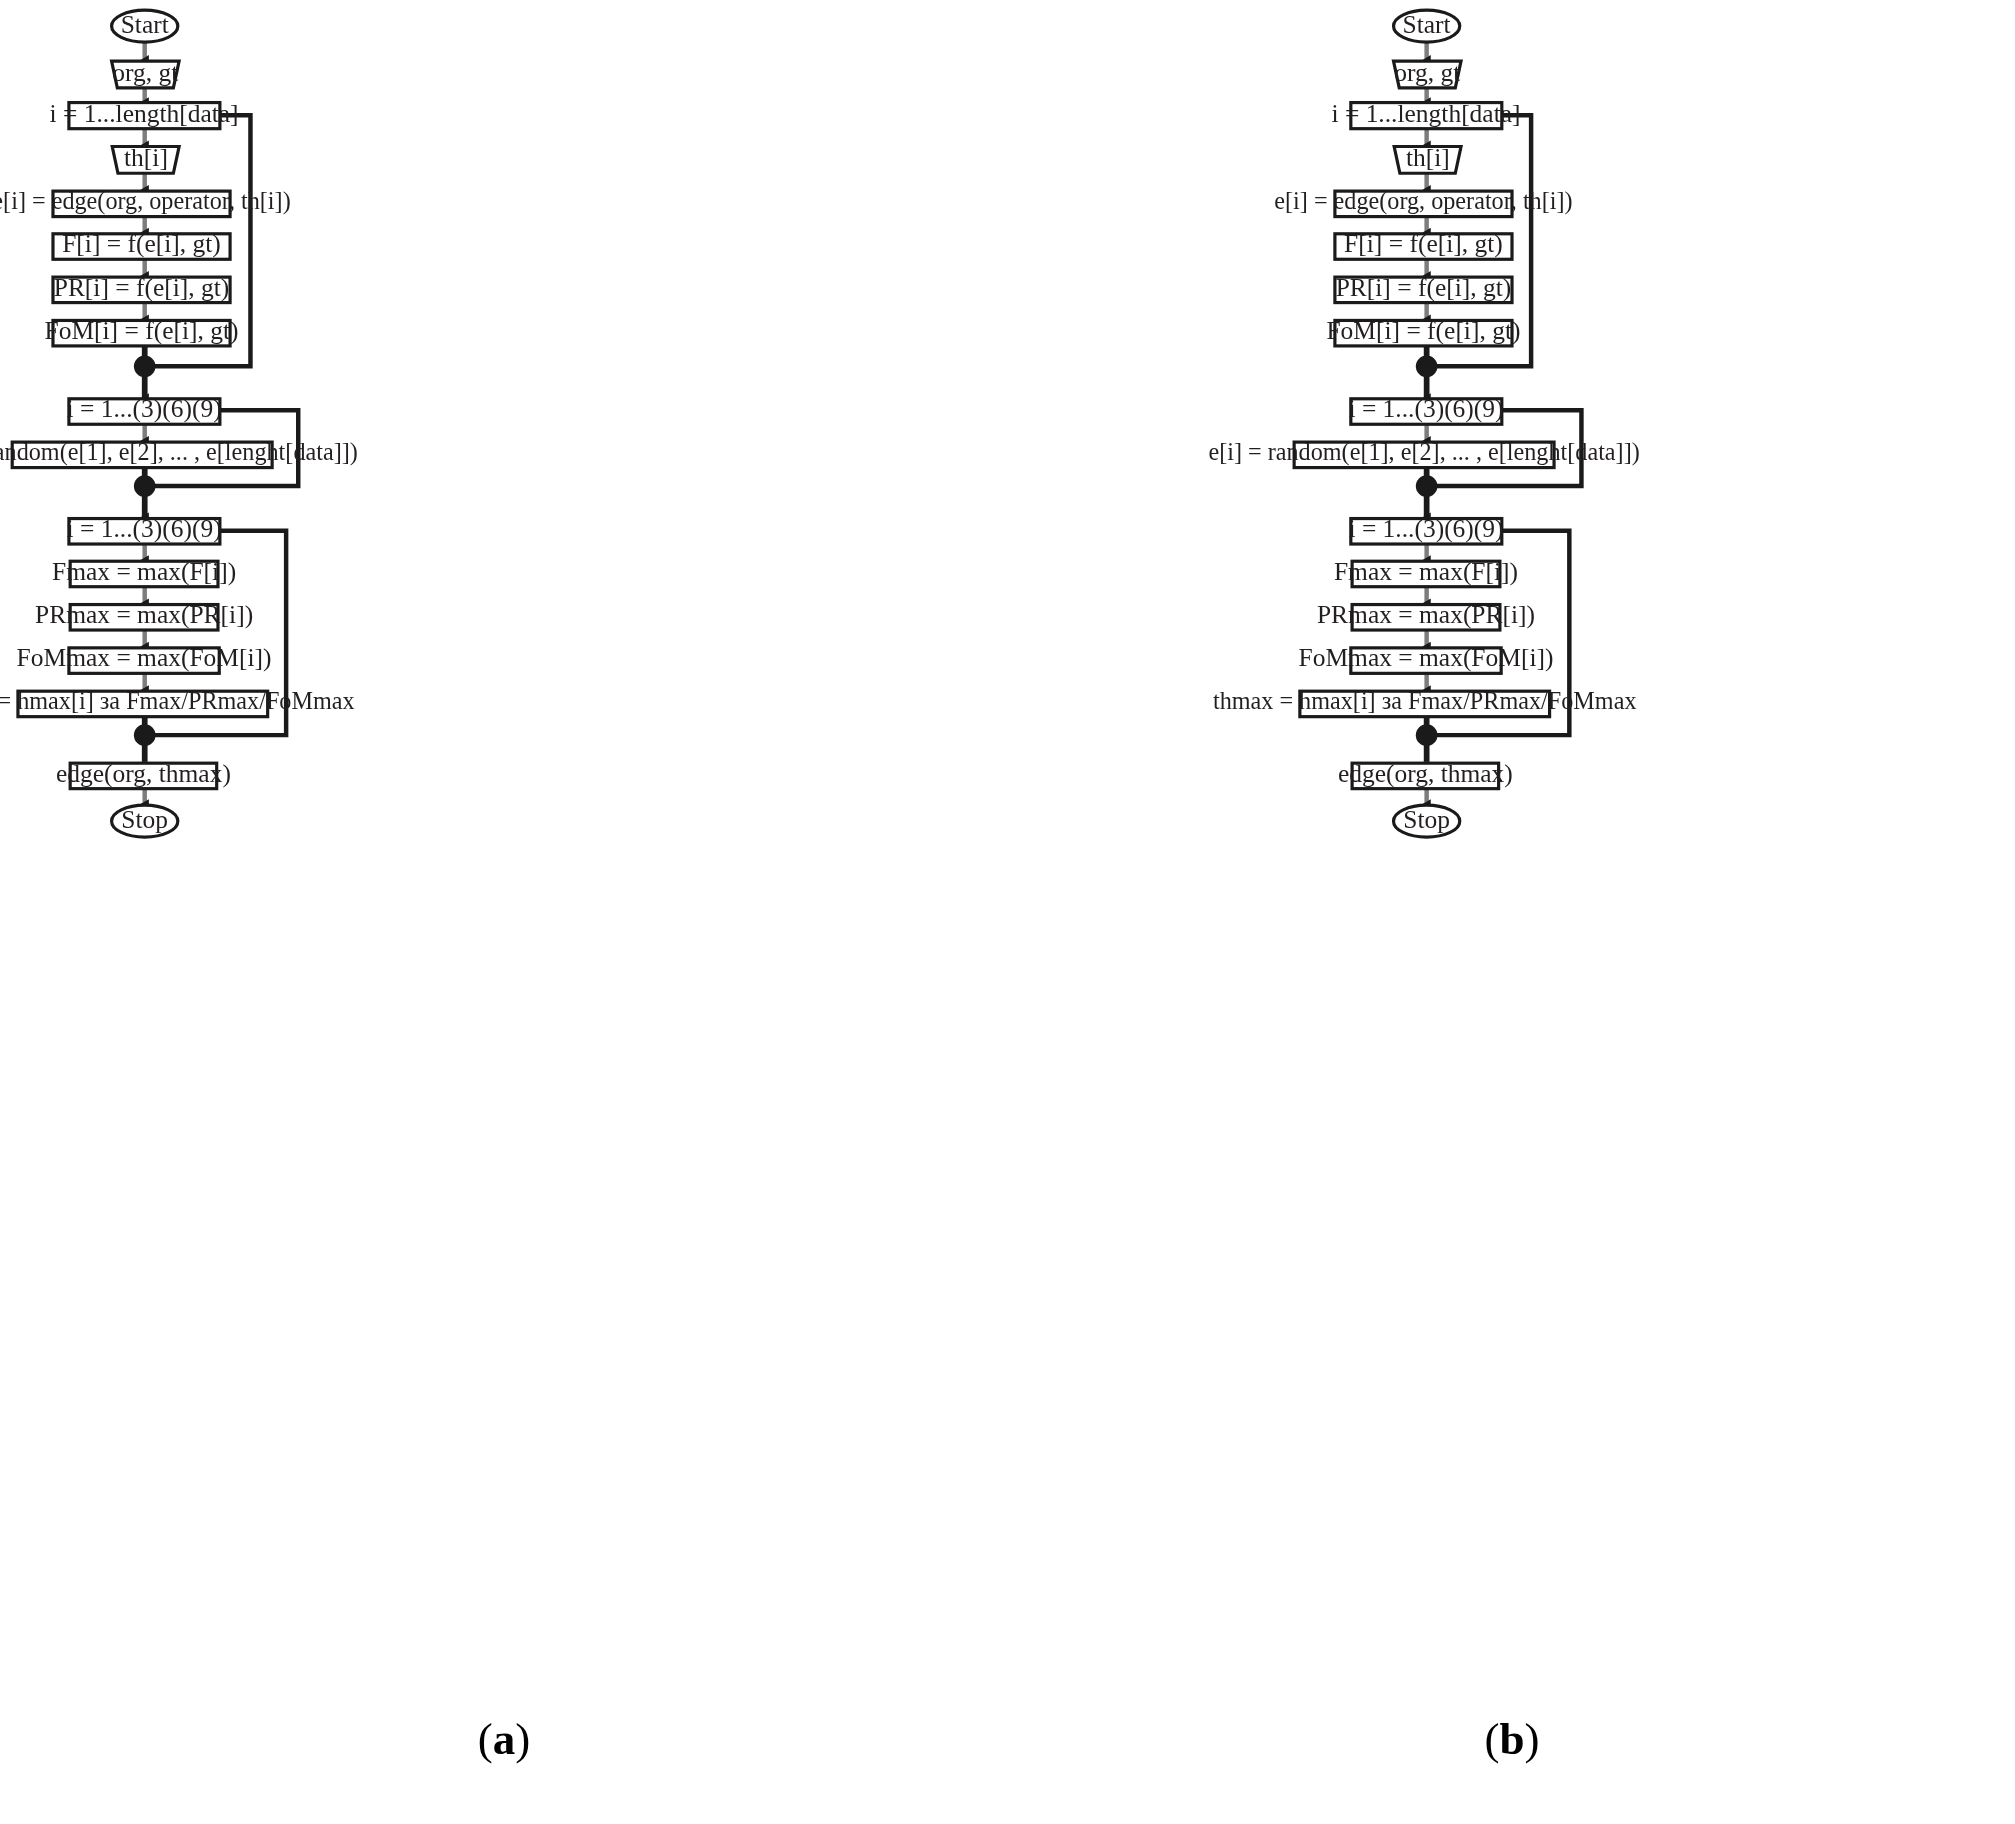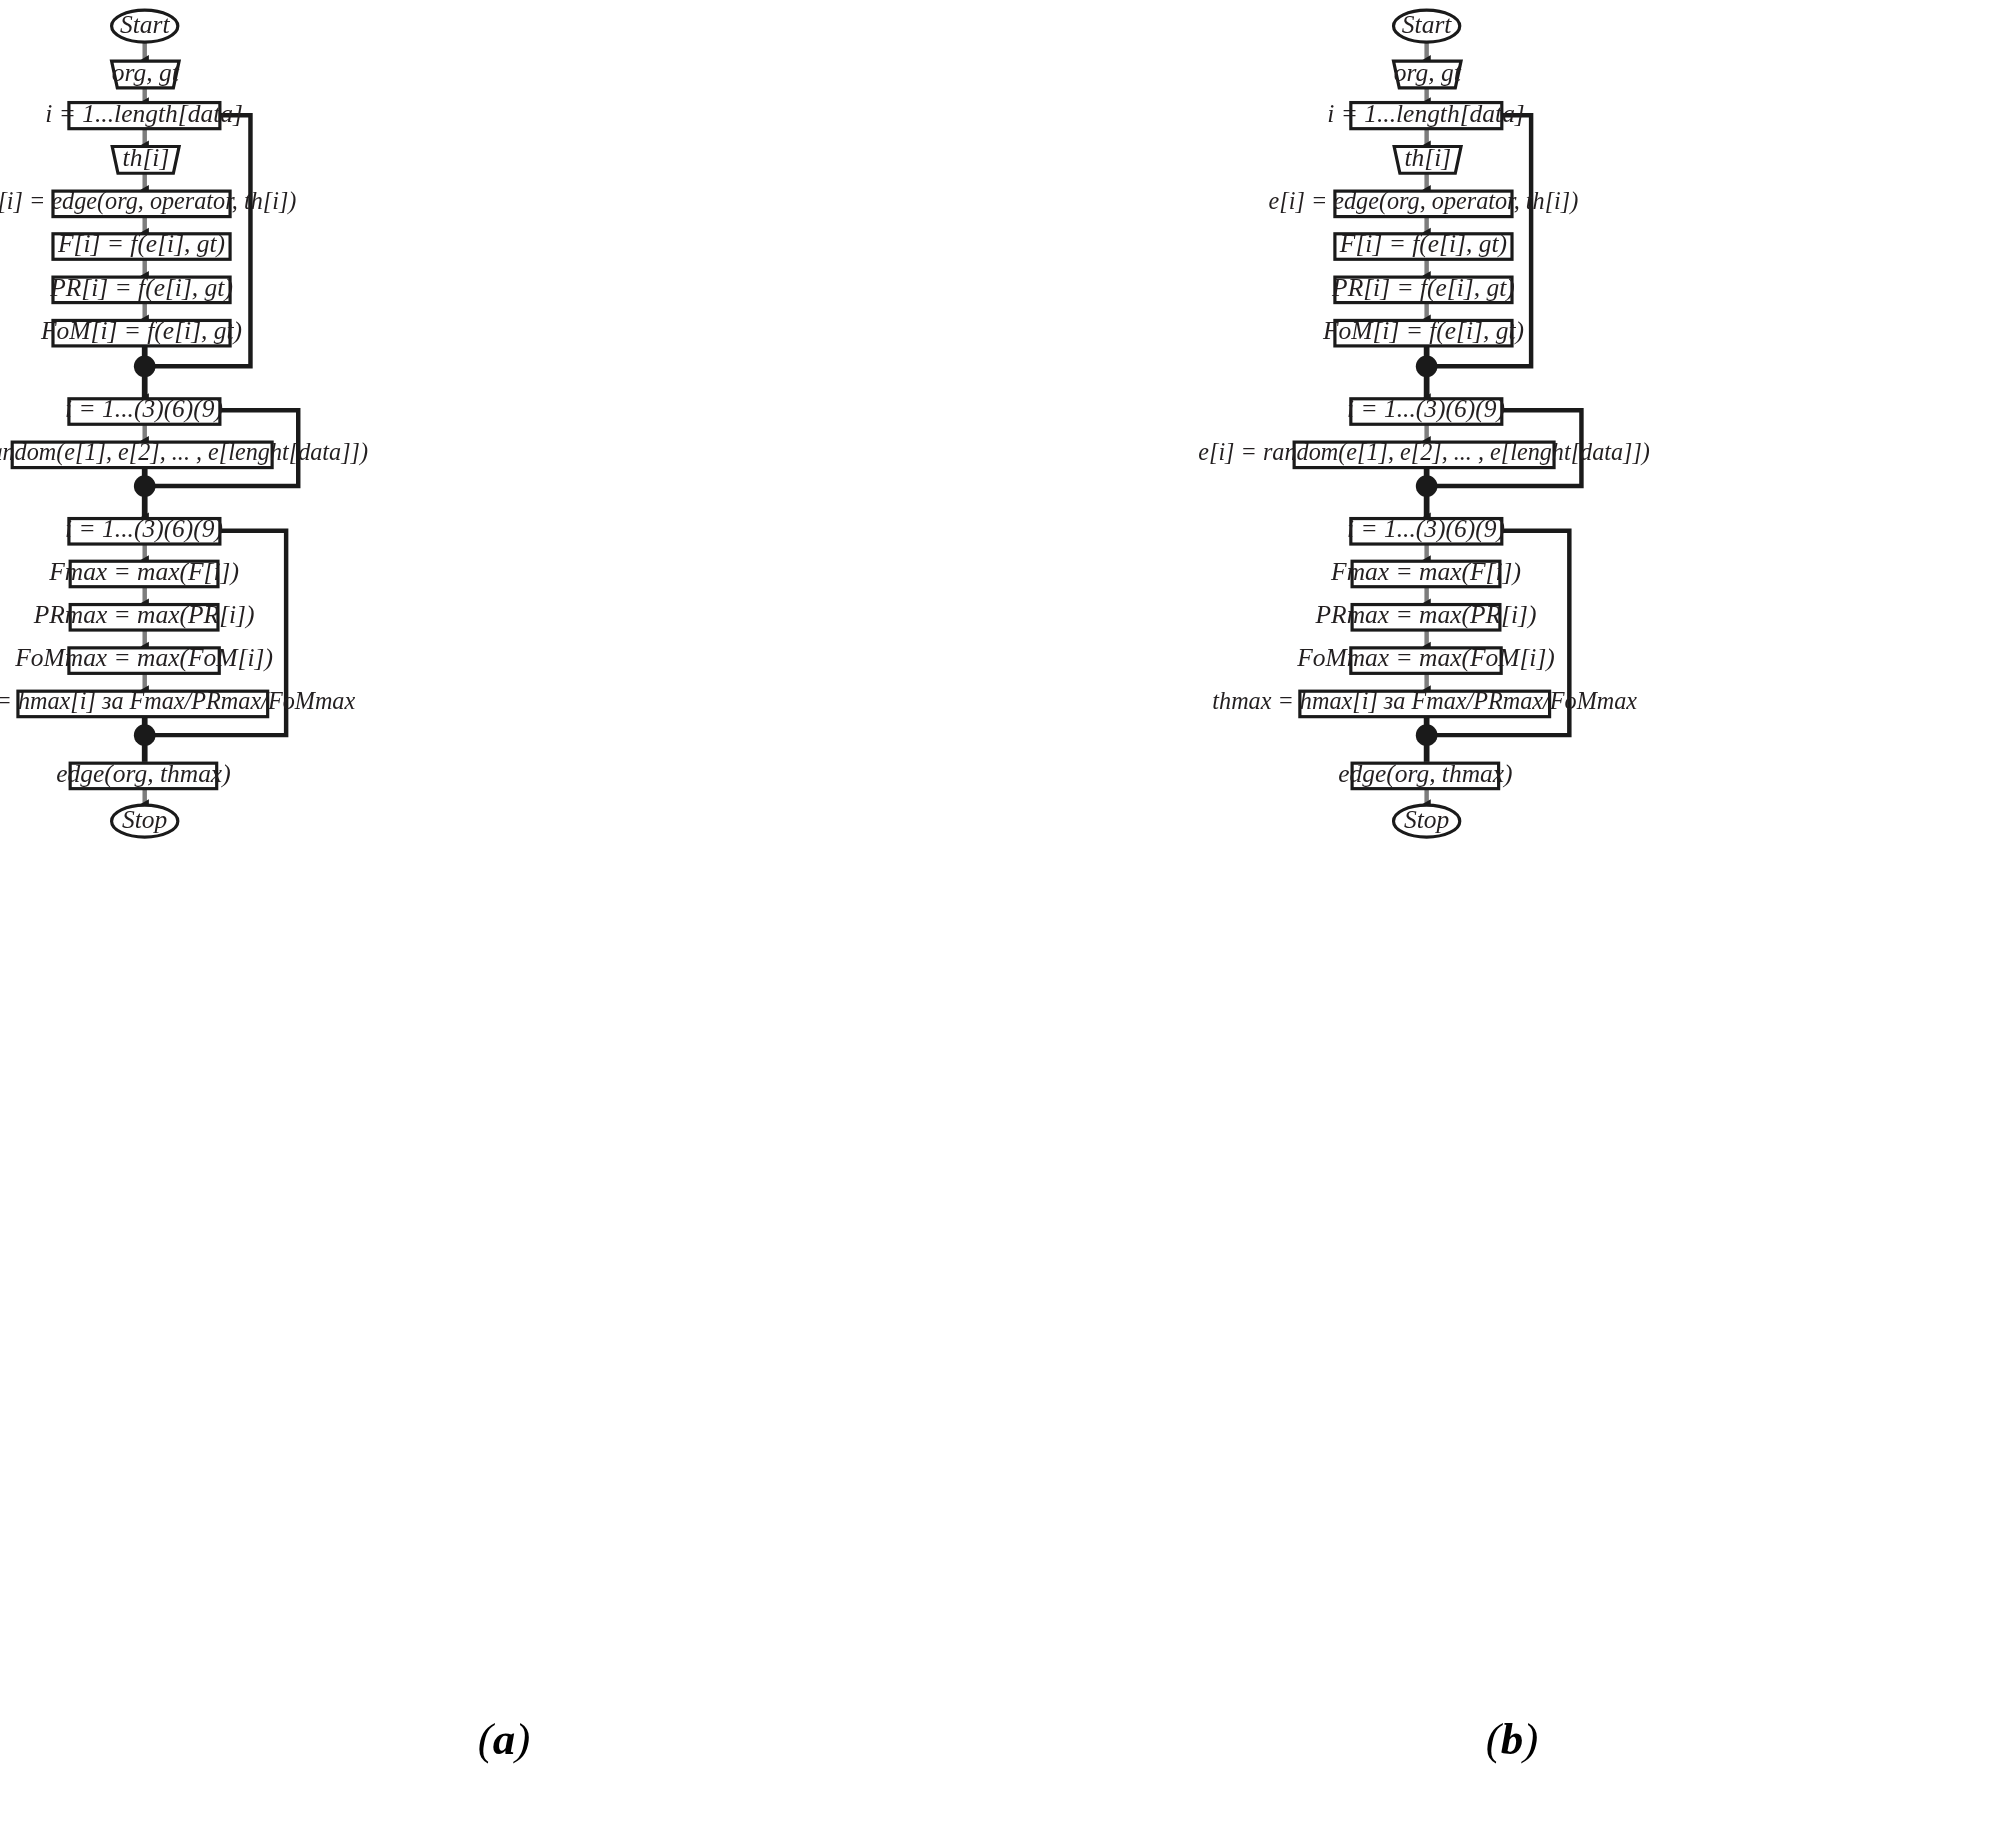--- a/index.html
+++ b/index.html
@@ -17,21 +17,20 @@
     position: relative;
     width: 2015px;
     height: 1825px;
     background: #ffffff;
   }
   .panel {
     position: absolute;
     top: 0;
     width: 1008px;
     height: 1825px;
-    font-style: italic;
   }
   .panel-a { left: 0; }
   .panel-b { left: 1008px; }
 
   .flow-svg {
     position: absolute;
     top: 0;
     left: 0;
     width: 1008px;
     height: 1720px;

